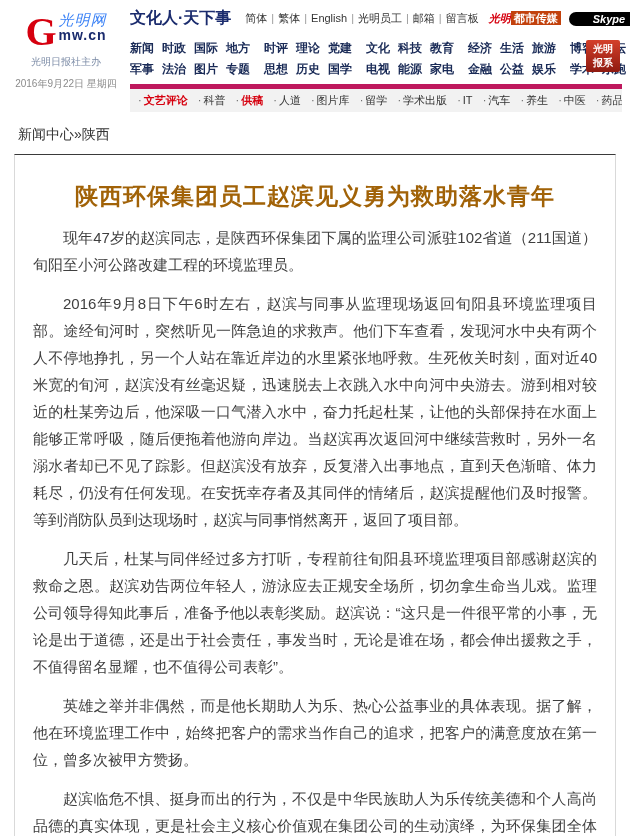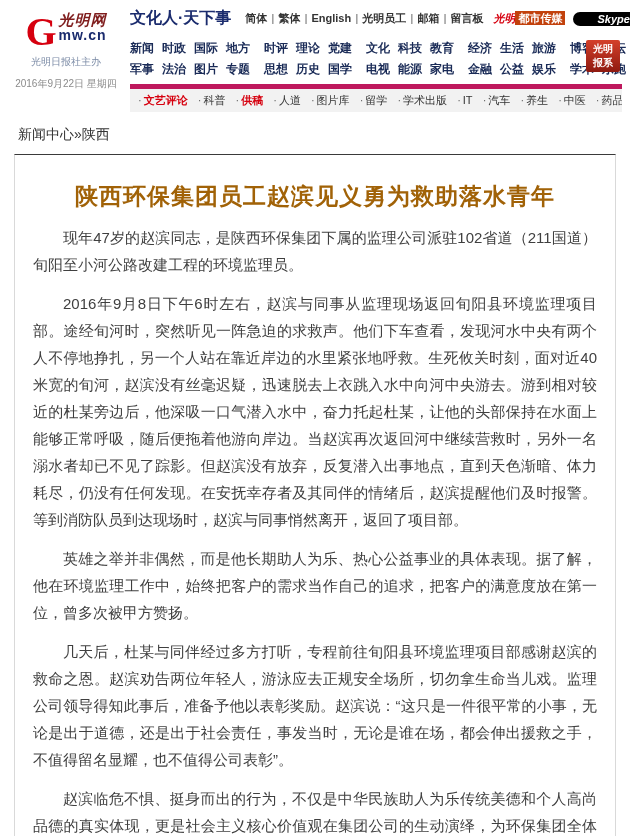--- a/index.html
+++ b/index.html
@@ -10,29 +10,29 @@
     color:#333;
   }
   .page { width:630px; position:relative; }
 
   
   .site-header { display:flex; padding:8px 8px 0 10px; }
   .header-left { width:112px; flex:0 0 112px; text-align:center; }
   .logo { display:inline-flex; align-items:flex-start; line-height:1; margin-top:4px; cursor:pointer; }
   .logo-g { font-size:40px; font-weight:bold; color:#d6000f; font-family:"Liberation Serif","DejaVu Serif",serif; }
   .logo-right { display:flex; flex-direction:column; margin-left:2px; }
-  .logo-script { color:#7f1d1d; font-weight:bold; font-style:italic; font-size:15px; letter-spacing:1px; }
+  .logo-script { color:#3b82f6; font-weight:normal; font-style:italic; font-size:15px; letter-spacing:1px; }
   .logo-domain { color:#1a2b6d; font-weight:bold; font-size:14px; letter-spacing:1px; margin-top:1px; }
   .logo-subtitle { font-size:10px; color:#7a8aa5; margin-top:3px; }
   .date-line { font-size:10px; color:#8a8a8a; margin-top:8px; white-space:nowrap; }
 
   .header-right { flex:1; min-width:0; padding-left:8px; }
   .top-row { display:flex; align-items:center; font-size:11px; white-space:nowrap; }
   .slogan { color:#1a2b6d; font-weight:bold; font-size:16px; margin-right:14px; }
-  .utility { color:#444;font-weight:bold; }
+  .utility { color:#444; }
   .util-link { color:#333; text-decoration:none; cursor:pointer; }
   .sep { color:#999; margin:0 4px; }
   .brand-badges { margin-left:10px; display:inline-flex; align-items:center; gap:8px; }
   .script-red { color:#d6000f; font-weight:bold; font-style:italic; font-size:11px; }
   .red-block { background:#c2410c; color:#fff; font-weight:bold; font-size:11px; padding:1px 3px; }
   .skype-pill { background:#000000; color:#fff; font-weight:bold; font-style:italic; font-size:11px; padding:1px 24px; border-radius:9px; }
   .dark-bold { color:#222; font-weight:bold; font-size:11px; }
 
   .nav-wrap { display:flex; margin-top:11px; }
   .nav-cols { flex:1; min-width:0; }
@@ -174,22 +174,22 @@
   <div class="breadcrumb">新闻中心»陕西</div>
 
   <main class="article-box">
     <h1 class="article-title">陕西环保集团员工赵滨见义勇为救助落水青年</h1>
     <div class="article-body">
 
         <p class="para">现年47岁的赵滨同志，是陕西环保集团下属的监理公司派驻102省道（211国道）旬阳至小河公路改建工程的环境监理员。</p>
 
         <p class="para">2016年9月8日下午6时左右，赵滨与同事从监理现场返回旬阳县环境监理项目部。途经旬河时，突然听见一阵急迫的求救声。他们下车查看，发现河水中央有两个人不停地挣扎，另一个人站在靠近岸边的水里紧张地呼救。生死攸关时刻，面对近40米宽的旬河，赵滨没有丝毫迟疑，迅速脱去上衣跳入水中向河中央游去。游到相对较近的杜某旁边后，他深吸一口气潜入水中，奋力托起杜某，让他的头部保持在水面上能够正常呼吸，随后便拖着他游向岸边。当赵滨再次返回河中继续营救时，另外一名溺水者却已不见了踪影。但赵滨没有放弃，反复潜入出事地点，直到天色渐暗、体力耗尽，仍没有任何发现。在安抚幸存者及其同伴的情绪后，赵滨提醒他们及时报警。等到消防队员到达现场时，赵滨与同事悄然离开，返回了项目部。</p>
 
+        <p class="para">几天后，杜某与同伴经过多方打听，专程前往旬阳县环境监理项目部感谢赵滨的救命之恩。赵滨劝告两位年轻人，游泳应去正规安全场所，切勿拿生命当儿戏。监理公司领导得知此事后，准备予他以表彰奖励。赵滨说：“这只是一件很平常的小事，无论是出于道德，还是出于社会责任，事发当时，无论是谁在场，都会伸出援救之手，不值得留名显耀，也不值得公司表彰”。</p>
+
         <p class="para">英雄之举并非偶然，而是他长期助人为乐、热心公益事业的具体表现。据了解，他在环境监理工作中，始终把客户的需求当作自己的追求，把客户的满意度放在第一位，曾多次被甲方赞扬。</p>
-
-        <p class="para">几天后，杜某与同伴经过多方打听，专程前往旬阳县环境监理项目部感谢赵滨的救命之恩。赵滨劝告两位年轻人，游泳应去正规安全场所，切勿拿生命当儿戏。监理公司领导得知此事后，准备予他以表彰奖励。赵滨说：“这只是一件很平常的小事，无论是出于道德，还是出于社会责任，事发当时，无论是谁在场，都会伸出援救之手，不值得留名显耀，也不值得公司表彰”。</p>
 
         <p class="para">赵滨临危不惧、挺身而出的行为，不仅是中华民族助人为乐传统美德和个人高尚品德的真实体现，更是社会主义核心价值观在集团公司的生动演绎，为环保集团全体员工树立了良好榜样。</p>
 
     </div>
   </main>
 
 </div>
 
 </body></html>

